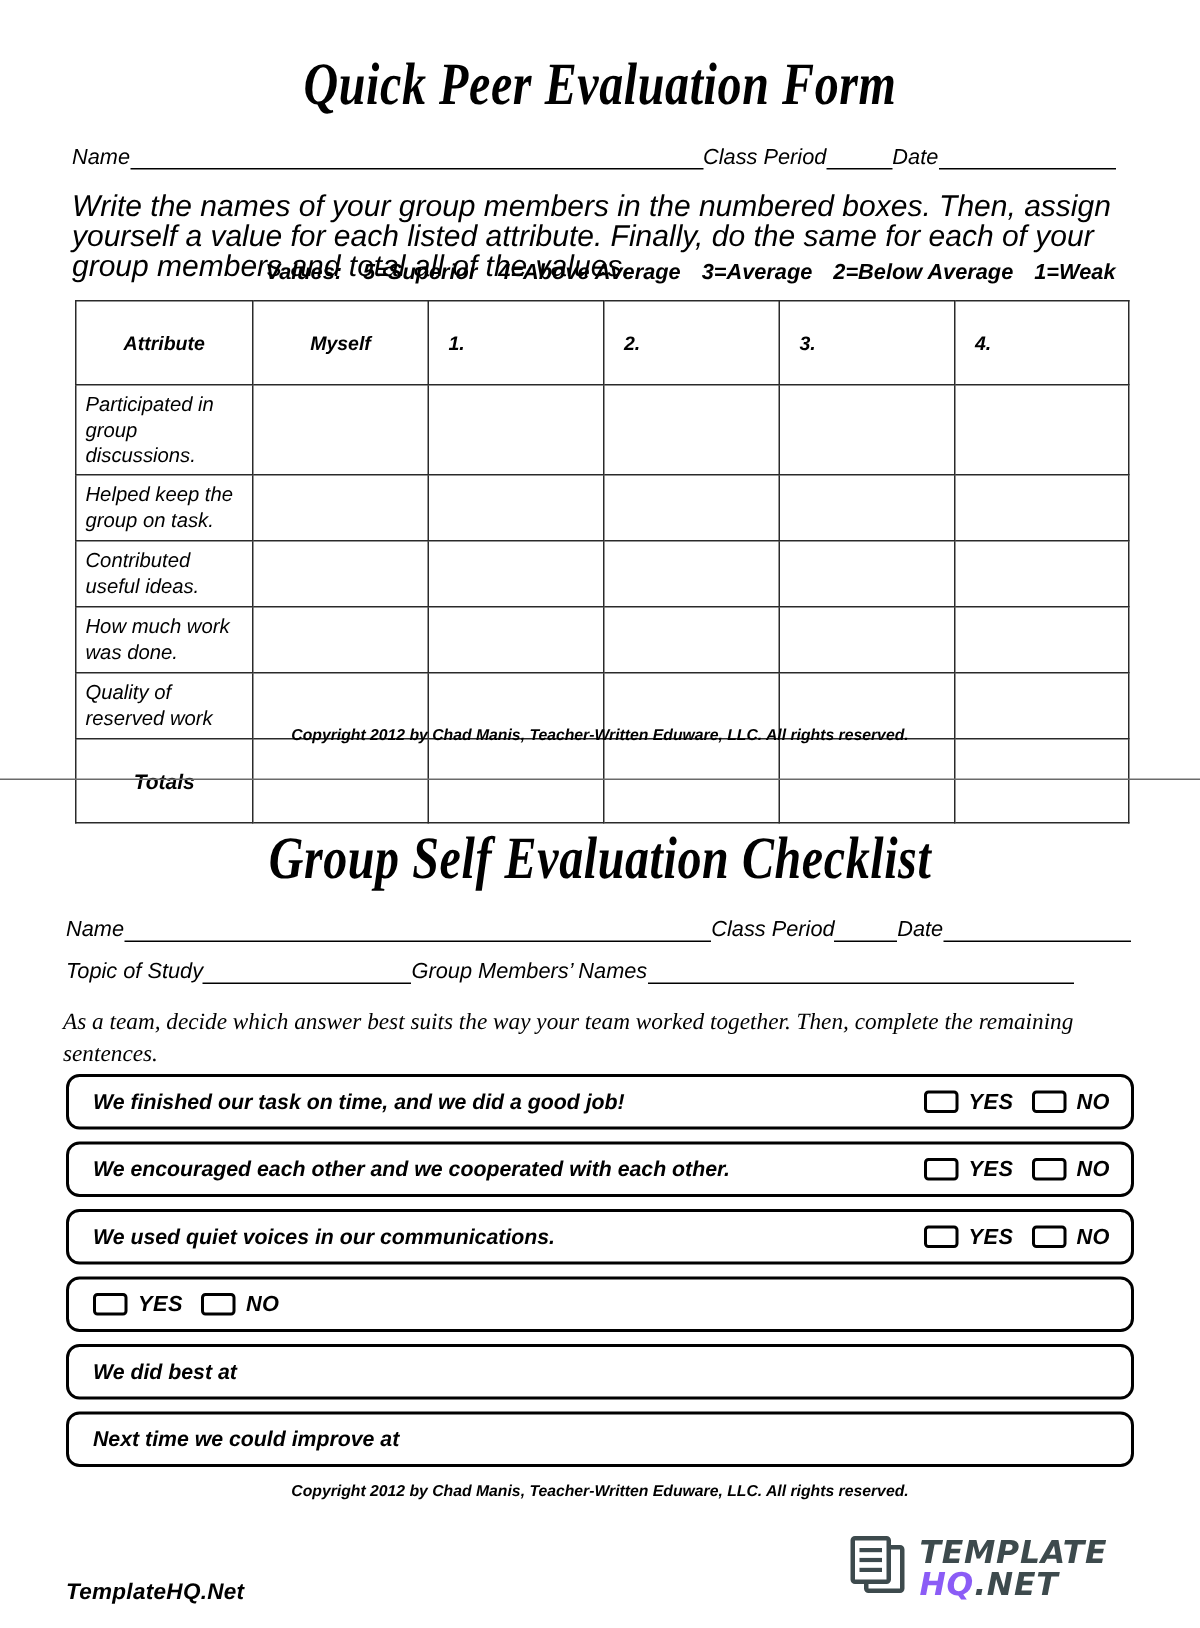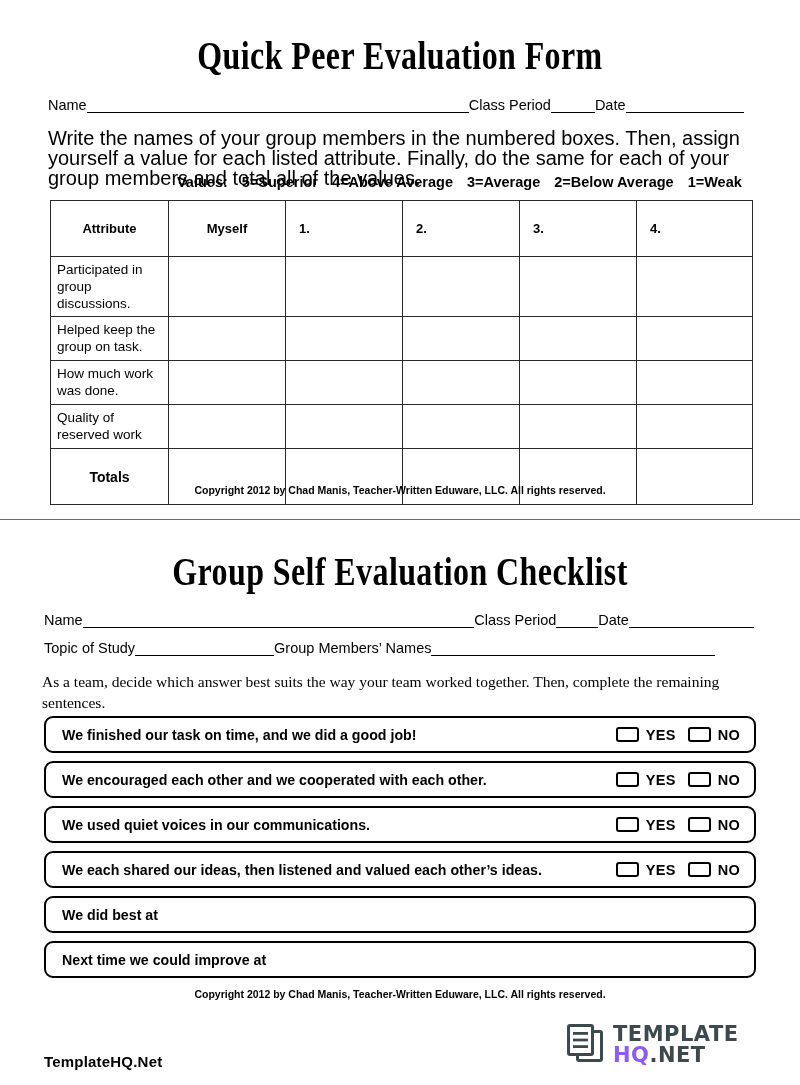--- a/index.html
+++ b/index.html
@@ -9,21 +9,21 @@
   }
   body {
     width: 800px;
     height: 1085px;
     position: relative;
     font-family: "Liberation Sans", sans-serif;
     color: #000000;
     overflow: hidden;
   }
 
-  .page { position: relative; width: 740px; height: 1085px; }
+  .page { position: relative; width: 740px; height: 1085px; font-style: italic; }
 
   
   .form-title {
     font-family: "Liberation Serif", serif;
     font-weight: bold;
     font-size: 40px;
     line-height: 1;
     text-align: center;
     letter-spacing: 0.5px;
     transform: scaleX(0.80);
@@ -245,20 +245,28 @@
       </tr>
       <tr>
         <td class="attr-cell">Helped keep the group on task.</td>
         <td class="blank"></td>
         <td class="blank"></td>
         <td class="blank"></td>
         <td class="blank"></td>
         <td class="blank"></td>
       </tr>
       <tr>
+        <td class="attr-cell">Contributed useful ideas.</td>
+        <td class="blank"></td>
+        <td class="blank"></td>
+        <td class="blank"></td>
+        <td class="blank"></td>
+        <td class="blank"></td>
+      </tr>
+      <tr>
         <td class="attr-cell">How much work was done.</td>
         <td class="blank"></td>
         <td class="blank"></td>
         <td class="blank"></td>
         <td class="blank"></td>
         <td class="blank"></td>
       </tr>
       <tr>
         <td class="attr-cell">Quality of reserved work</td>
         <td class="blank"></td>
@@ -328,21 +336,20 @@
       <span class="check-text">We used quiet voices in our communications.</span>
       <span class="yesno">
         <span class="cbox"></span>
         <span class="yn-label">YES</span>
         <span class="cbox"></span>
         <span class="yn-label last">NO</span>
       </span>
     </div>
 
     <div class="check-row">
-      <span class="check-text">We each shared our ideas, then listened and valued each other’s ideas.</span>
       <span class="yesno">
         <span class="cbox"></span>
         <span class="yn-label">YES</span>
         <span class="cbox"></span>
         <span class="yn-label last">NO</span>
       </span>
     </div>
 
     <div class="check-row">
       <span class="check-text">We did best at</span>

